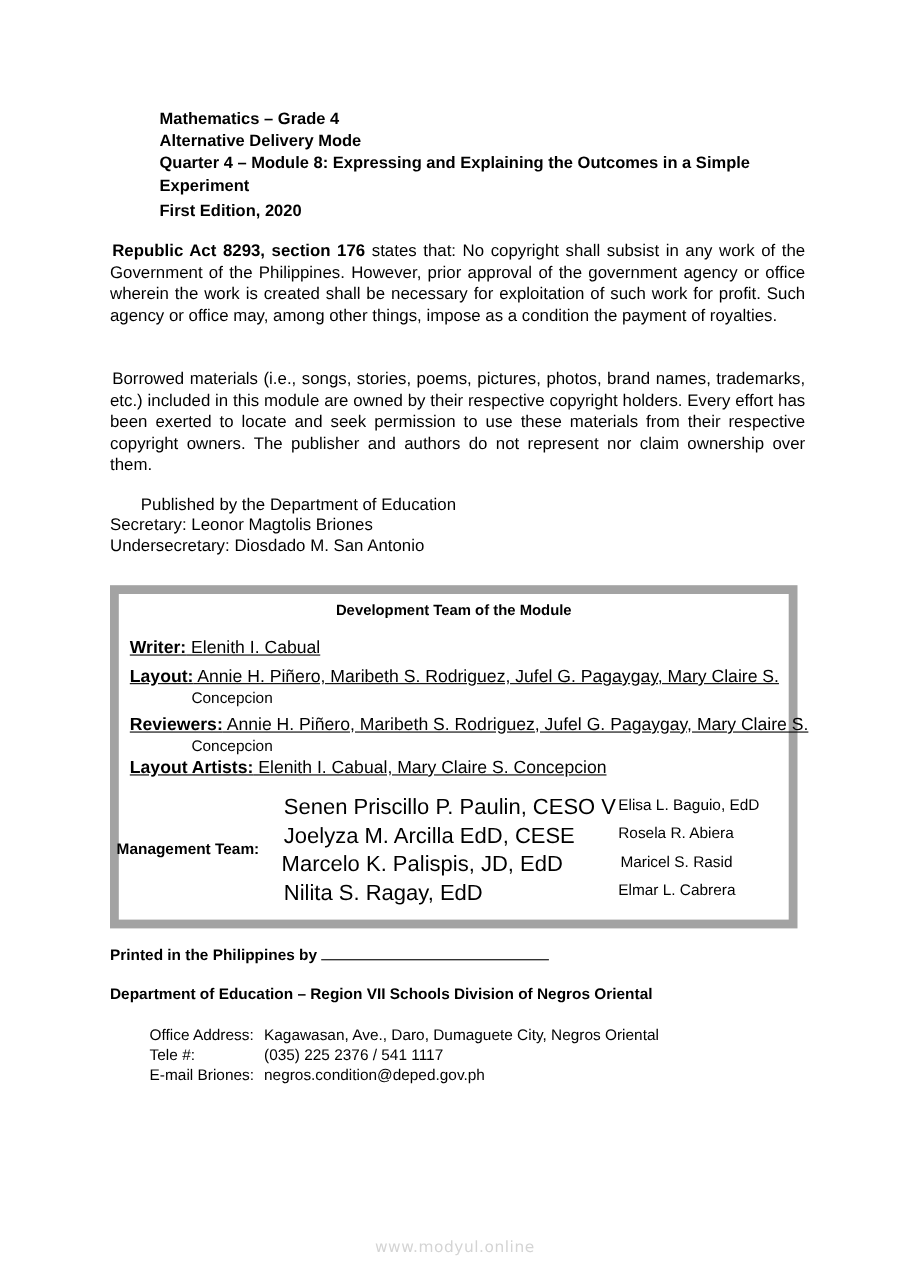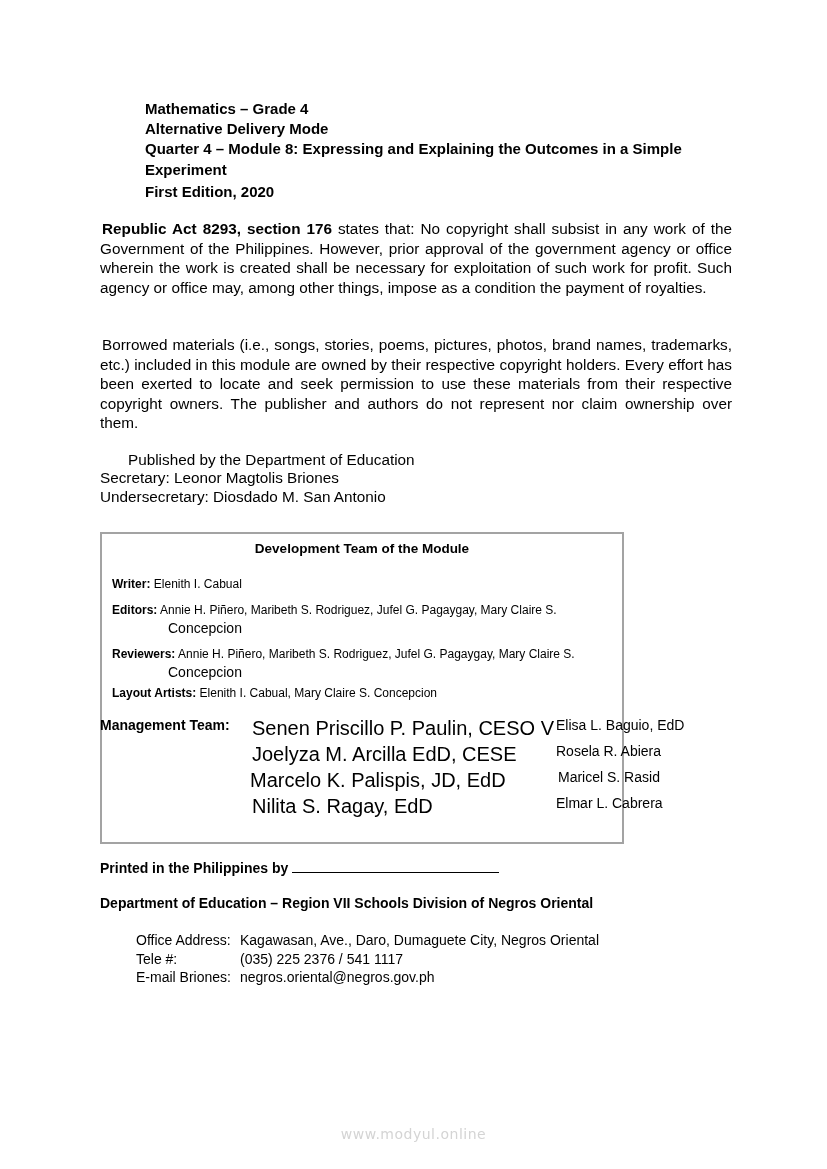--- a/index.html
+++ b/index.html
@@ -1,26 +1,26 @@
 <!DOCTYPE html>
 <html><head>
   <meta charset="utf-8">
   <style>
     html, body { margin: 0; padding: 0; background: #ffffff; }
     body { width: 827px; height: 1169px; position: relative; overflow: hidden; font-family: "Liberation Sans", sans-serif; color: #000; }
     .hdr { position: absolute; left: 100px; font-size: 15px; font-weight: bold; line-height: 20px; white-space: nowrap; margin-left: 45px; }
     .para { position: absolute; left: 100px; width: 632px; font-size: 15.3px; line-height: 19.6px; text-align: justify; }
     .para .lead { font-weight: bold; }
     .pub { position: absolute; left: 100px; font-size: 15.3px; line-height: 18.5px; white-space: nowrap; }
-    .box { position: absolute; left: 100px; top: 532px; width: 524px; height: 312px; border: 2px solid #a3a3a3; box-sizing: border-box; }
+    .box { position: absolute; left: 100px; top: 532px; width: 625px; height: 312px; border: 8px solid #a3a3a3; box-sizing: border-box; }
     .box-title { position: absolute; left: 0; right: 0; top: 7px; text-align: center; font-size: 13.5px; font-weight: bold; }
-    .team-line { position: absolute; left: 10px; font-size: 12px; line-height: 18.5px; white-space: nowrap; }
+    .team-line { position: absolute; left: 10px; font-size: 16px; line-height: 18.5px; white-space: nowrap; text-decoration: underline; }
     .team-line .role { font-weight: bold; }
     .indent { position: absolute; left: 66px; font-size: 14px; white-space: nowrap; }
-    .mgmt-label { position: absolute; left: -2px; font-size: 14px; font-weight: bold; white-space: nowrap; }
+    .mgmt-label { position: absolute; left: -2px; font-size: 14px; font-weight: bold; white-space: nowrap; margin-top: 40px; }
     .mgmt-col1 { position: absolute; left: 150px; font-size: 20px; white-space: nowrap; }
     .mgmt-col2 { position: absolute; left: 454px; font-size: 14px; white-space: nowrap; }
     .printed { position: absolute; left: 100px; top: 859px; font-size: 14px; font-weight: bold; white-space: nowrap; }
     .printed .blank { display: inline-block; width: 207px; border-bottom: 1.5px solid #000; height: 13px; vertical-align: baseline; margin-left: 4px; }
     .deped { position: absolute; left: 100px; top: 895px; font-size: 14px; font-weight: bold; white-space: nowrap; }
     .contact-label { position: absolute; left: 100px; font-size: 14px; white-space: nowrap; margin-left: 36px; }
     .contact-value { position: absolute; left: 240px; font-size: 14px; white-space: nowrap; text-align: right; }
     .watermark { position: absolute; left: 0; right: 0; top: 1126px; text-align: center; font-size: 14px; color: #d4d4d4; letter-spacing: 0.5px; font-family: "DejaVu Sans", sans-serif; }
   </style>
 </head>
@@ -42,21 +42,21 @@
   <div class="pub" style="top:451px;margin-left:28px;">Published by the Department of Education</div>
   <div class="pub" style="top:469px;">Secretary: Leonor Magtolis Briones</div>
   <div class="pub" style="top:488px;">Undersecretary: Diosdado M. San Antonio</div>
 </div>
 
 <div class="box">
   <div class="box-title">Development Team of the Module</div>
 
   <div class="team-line" style="top:41px;"><span class="role">Writer:</span><span> Elenith I. Cabual</span></div>
 
-  <div class="team-line" style="top:67px;"><span class="role">Editors:</span><span> Annie H. Piñero, Maribeth S. Rodriguez, Jufel G. Pagaygay, Mary Claire S.</span></div>
+  <div class="team-line" style="top:67px;"><span class="role">Layout:</span><span> Annie H. Piñero, Maribeth S. Rodriguez, Jufel G. Pagaygay, Mary Claire S.</span></div>
   <div class="indent" style="top:86px;">Concepcion</div>
 
   <div class="team-line" style="top:111px;"><span class="role">Reviewers:</span><span> Annie H. Piñero, Maribeth S. Rodriguez, Jufel G. Pagaygay, Mary Claire S.</span></div>
   <div class="indent" style="top:130px;">Concepcion</div>
 
   <div class="team-line" style="top:150px;"><span class="role">Layout Artists:</span><span> Elenith I. Cabual, Mary Claire S. Concepcion</span></div>
 
   <div class="mgmt-label" style="top:183px;">Management Team:</div>
 
   <div class="mgmt-col1" style="top:183px;">Senen Priscillo P. Paulin, CESO V</div>
@@ -73,16 +73,16 @@
 <div class="printed"><span>Printed in the Philippines by</span><span class="blank"></span></div>
 
 <div class="deped">Department of Education – Region VII Schools Division of Negros Oriental</div>
 
 <div>
   <div class="contact-label" style="top:932px;">Office Address:</div>
   <div class="contact-value" style="top:932px;">Kagawasan, Ave., Daro, Dumaguete City, Negros Oriental</div>
   <div class="contact-label" style="top:951px;">Tele #:</div>
   <div class="contact-value" style="top:951px;">(035) 225 2376 / 541 1117</div>
   <div class="contact-label" style="top:969px;">E-mail Briones:</div>
-  <div class="contact-value" style="top:969px;">negros.oriental@negros.gov.ph</div>
+  <div class="contact-value" style="top:969px;">negros.condition@deped.gov.ph</div>
 </div>
 
 <div class="watermark">www.modyul.online</div>
 
 </body></html>

